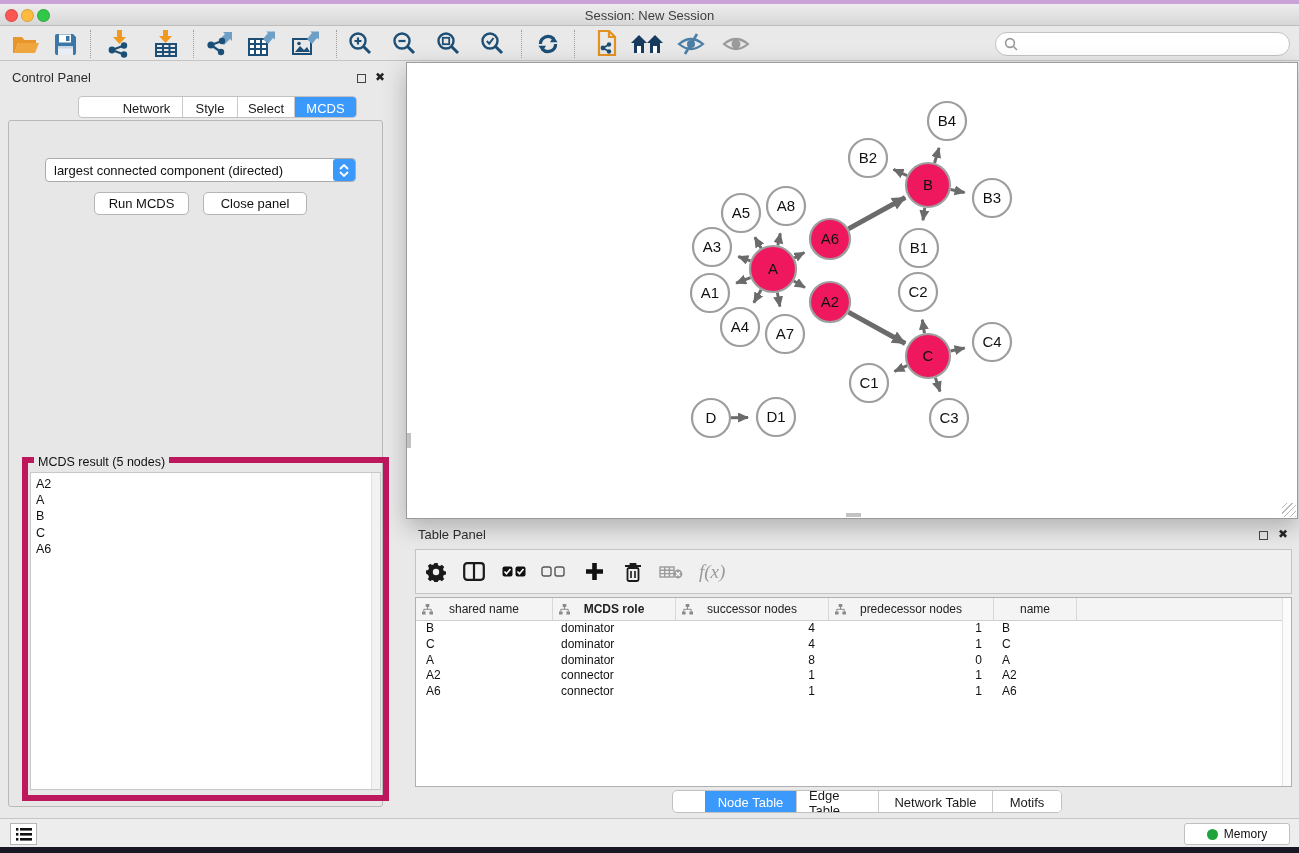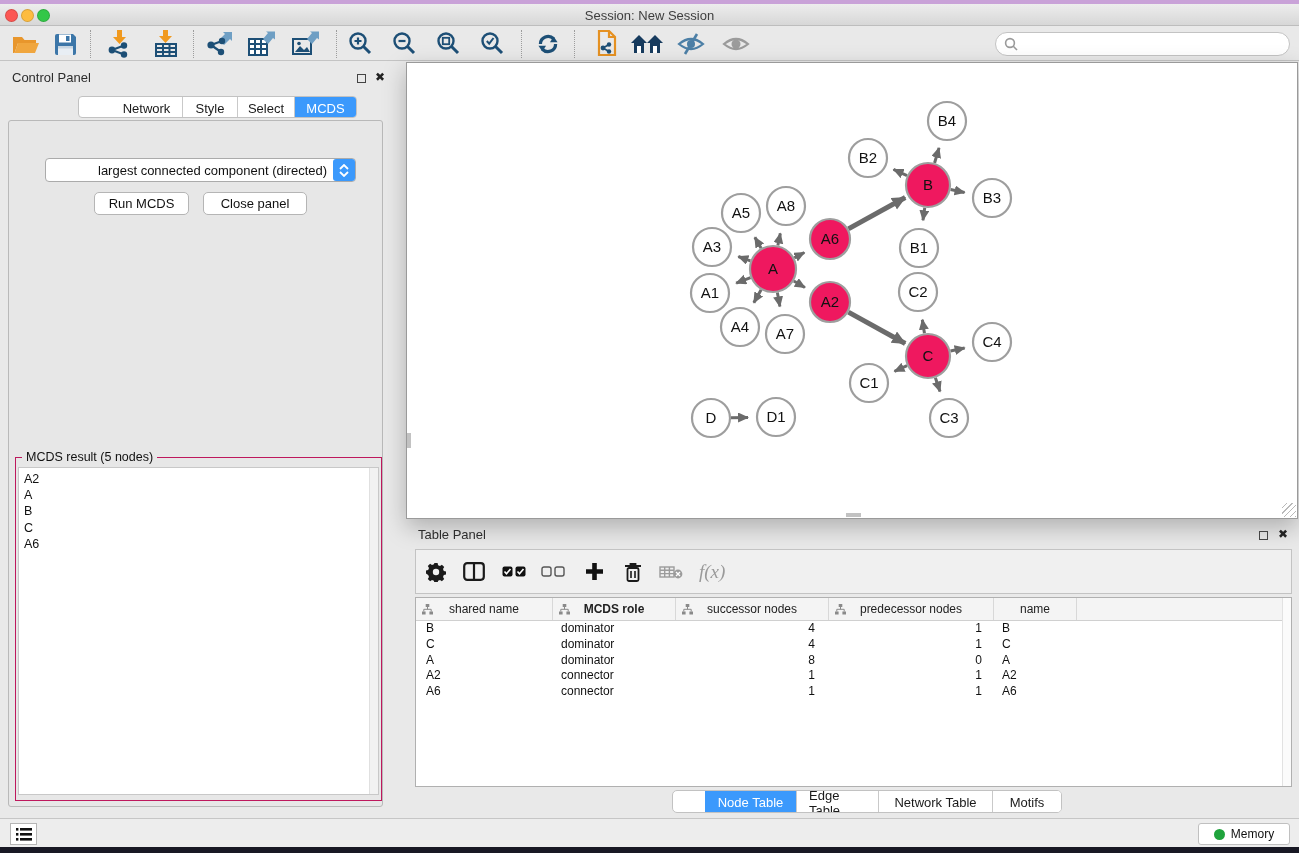--- a/index.html
+++ b/index.html
@@ -32,28 +32,28 @@
 
   .segtabs { position:absolute; display:flex; border:1px solid #c2c2c2; border-radius:4px; overflow:hidden; background:#fff;padding-left:32px; }
   .cp-tabs { left:78px; top:34px; height:22px; }
   .seg { font-size:13px; color:#1a1a1a; background:#fff; padding:2px 12px 0 12px; border-right:1px solid #c9c9c9; display:flex; align-items:center; justify-content:center; }
   .seg:last-child { border-right:none; }
   .seg.active { background:#3b99fc; color:#fff; }
 
   .cp-content { position:absolute; left:8px; top:58px; width:375px; height:687px; background:#e7e7e7; border:1px solid #b9b9b9; border-radius:3px; }
   .opt-label { position:absolute; left:0; right:0; top:16px; text-align:center; font-size:13px; color:#111; }
   .dropdown { position:absolute; left:36px; top:37px; width:311px; height:24px; background:#fff; border:1px solid #ababab; border-radius:4px; display:flex; align-items:center; }
-  .dropdown .val { flex:1; font-size:13px; padding-left:8px; color:#111; white-space:nowrap;margin-left:44px; }
+  .dropdown .val { flex:1; font-size:13px; padding-left:8px; color:#111; white-space:nowrap; }
   .dd-cap { width:22px; height:22px; margin-right:0px; border-radius:3px; background:#3b99fc; display:flex; flex-direction:column; align-items:center; justify-content:center; gap:1px; }
   .dd-cap svg { display:block; }
   .btn { position:absolute; top:71px; height:23px; background:#fff; border:1px solid #b5b5b5; border-radius:5px; font-size:13px; color:#111; display:flex; align-items:center; justify-content:center; }
   .btn-run { left:85px; width:95px; }
   .btn-close { left:194px; width:104px; }
 
-  .groupbox { position:absolute; left:6px; top:336px; width:367px; height:344px; border:1px solid #be185d; }
+  .groupbox { position:absolute; left:13px; top:336px; width:367px; height:344px; border:6px solid #be185d; }
   .groupbox .gb-label { position:absolute; top:-8px; left:6px; background:#e7e7e7; padding:0 4px; font-size:12.5px; color:#111; }
   .gb-list { position:absolute; left:2px; right:2px; top:9px; bottom:5px; background:#fff; border:1px solid #c8c8c8; }
   .gb-scroll { position:absolute; right:0; top:0; bottom:0; width:9px; background:#f2f2f2; border-left:1px solid #e0e0e0; }
   .gb-item { font-size:12.5px; line-height:16.2px; padding-left:5px; color:#111; }
   .gb-list .pad { height:3px; }
 
   
   .netwin { position:absolute; left:406px; top:62px; width:892px; height:457px; border:1px solid #9a9a9a; background:#fff; box-shadow:0 8px 22px rgba(0,0,0,.25); }
   .nw-titlebar { position:absolute; left:0; top:0; right:0; height:26px; background:linear-gradient(#ededed,#d3d3d3); border-bottom:1px solid #b5b5b5; }
   .nw-light { position:absolute; top:7px; width:12px; height:12px; border-radius:50%; border:1px solid rgba(0,0,0,.15); }
@@ -80,21 +80,21 @@
   .td.c1 { padding-left:10px; } .td.c2 { padding-left:8px; }
   .td.c3 { text-align:right; padding-right:14px; } .td.c4 { text-align:right; padding-right:12px; }
   .td.c5 { padding-left:8px; }
   .dt-scroll { position:absolute; right:0; top:0; bottom:0; width:9px; background:#fbfbfb; border-left:1px solid #e2e2e2; }
 
   .tp-tabs { left:266px; top:271px; height:23px; position:absolute; display:flex; border:1px solid #c2c2c2; border-radius:5px; overflow:hidden; background:#fff; }
 
   
   .statusbar { position:absolute; left:0; top:818px; width:1299px; height:29px; background:#ededed; border-top:1px solid #c6c6c6; }
   .list-btn { position:absolute; left:10px; top:4px; width:27px; height:22px; background:#fff; border:1px solid #b5b5b5; display:flex; align-items:center; justify-content:center; }
-  .mem-btn { position:absolute; right:9px; top:4px; width:92px; height:22px; background:#fff; border:1px solid #c0c0c0; border-radius:3px; display:flex; align-items:center; justify-content:center; gap:6px; font-size:12px; color:#111; }
+  .mem-btn { position:absolute; right:9px; top:4px; width:106px; height:22px; background:#fff; border:1px solid #c0c0c0; border-radius:3px; display:flex; align-items:center; justify-content:center; gap:6px; font-size:12px; color:#111; }
   .mem-dot { width:11px; height:11px; border-radius:50%; background:#1fa33c; }
 </style>
 </head>
 <body>
 
 <div class="strip-top"></div>
 
 <div class="titlebar">
   <div class="light red"></div>
   <div class="light yel"></div>

